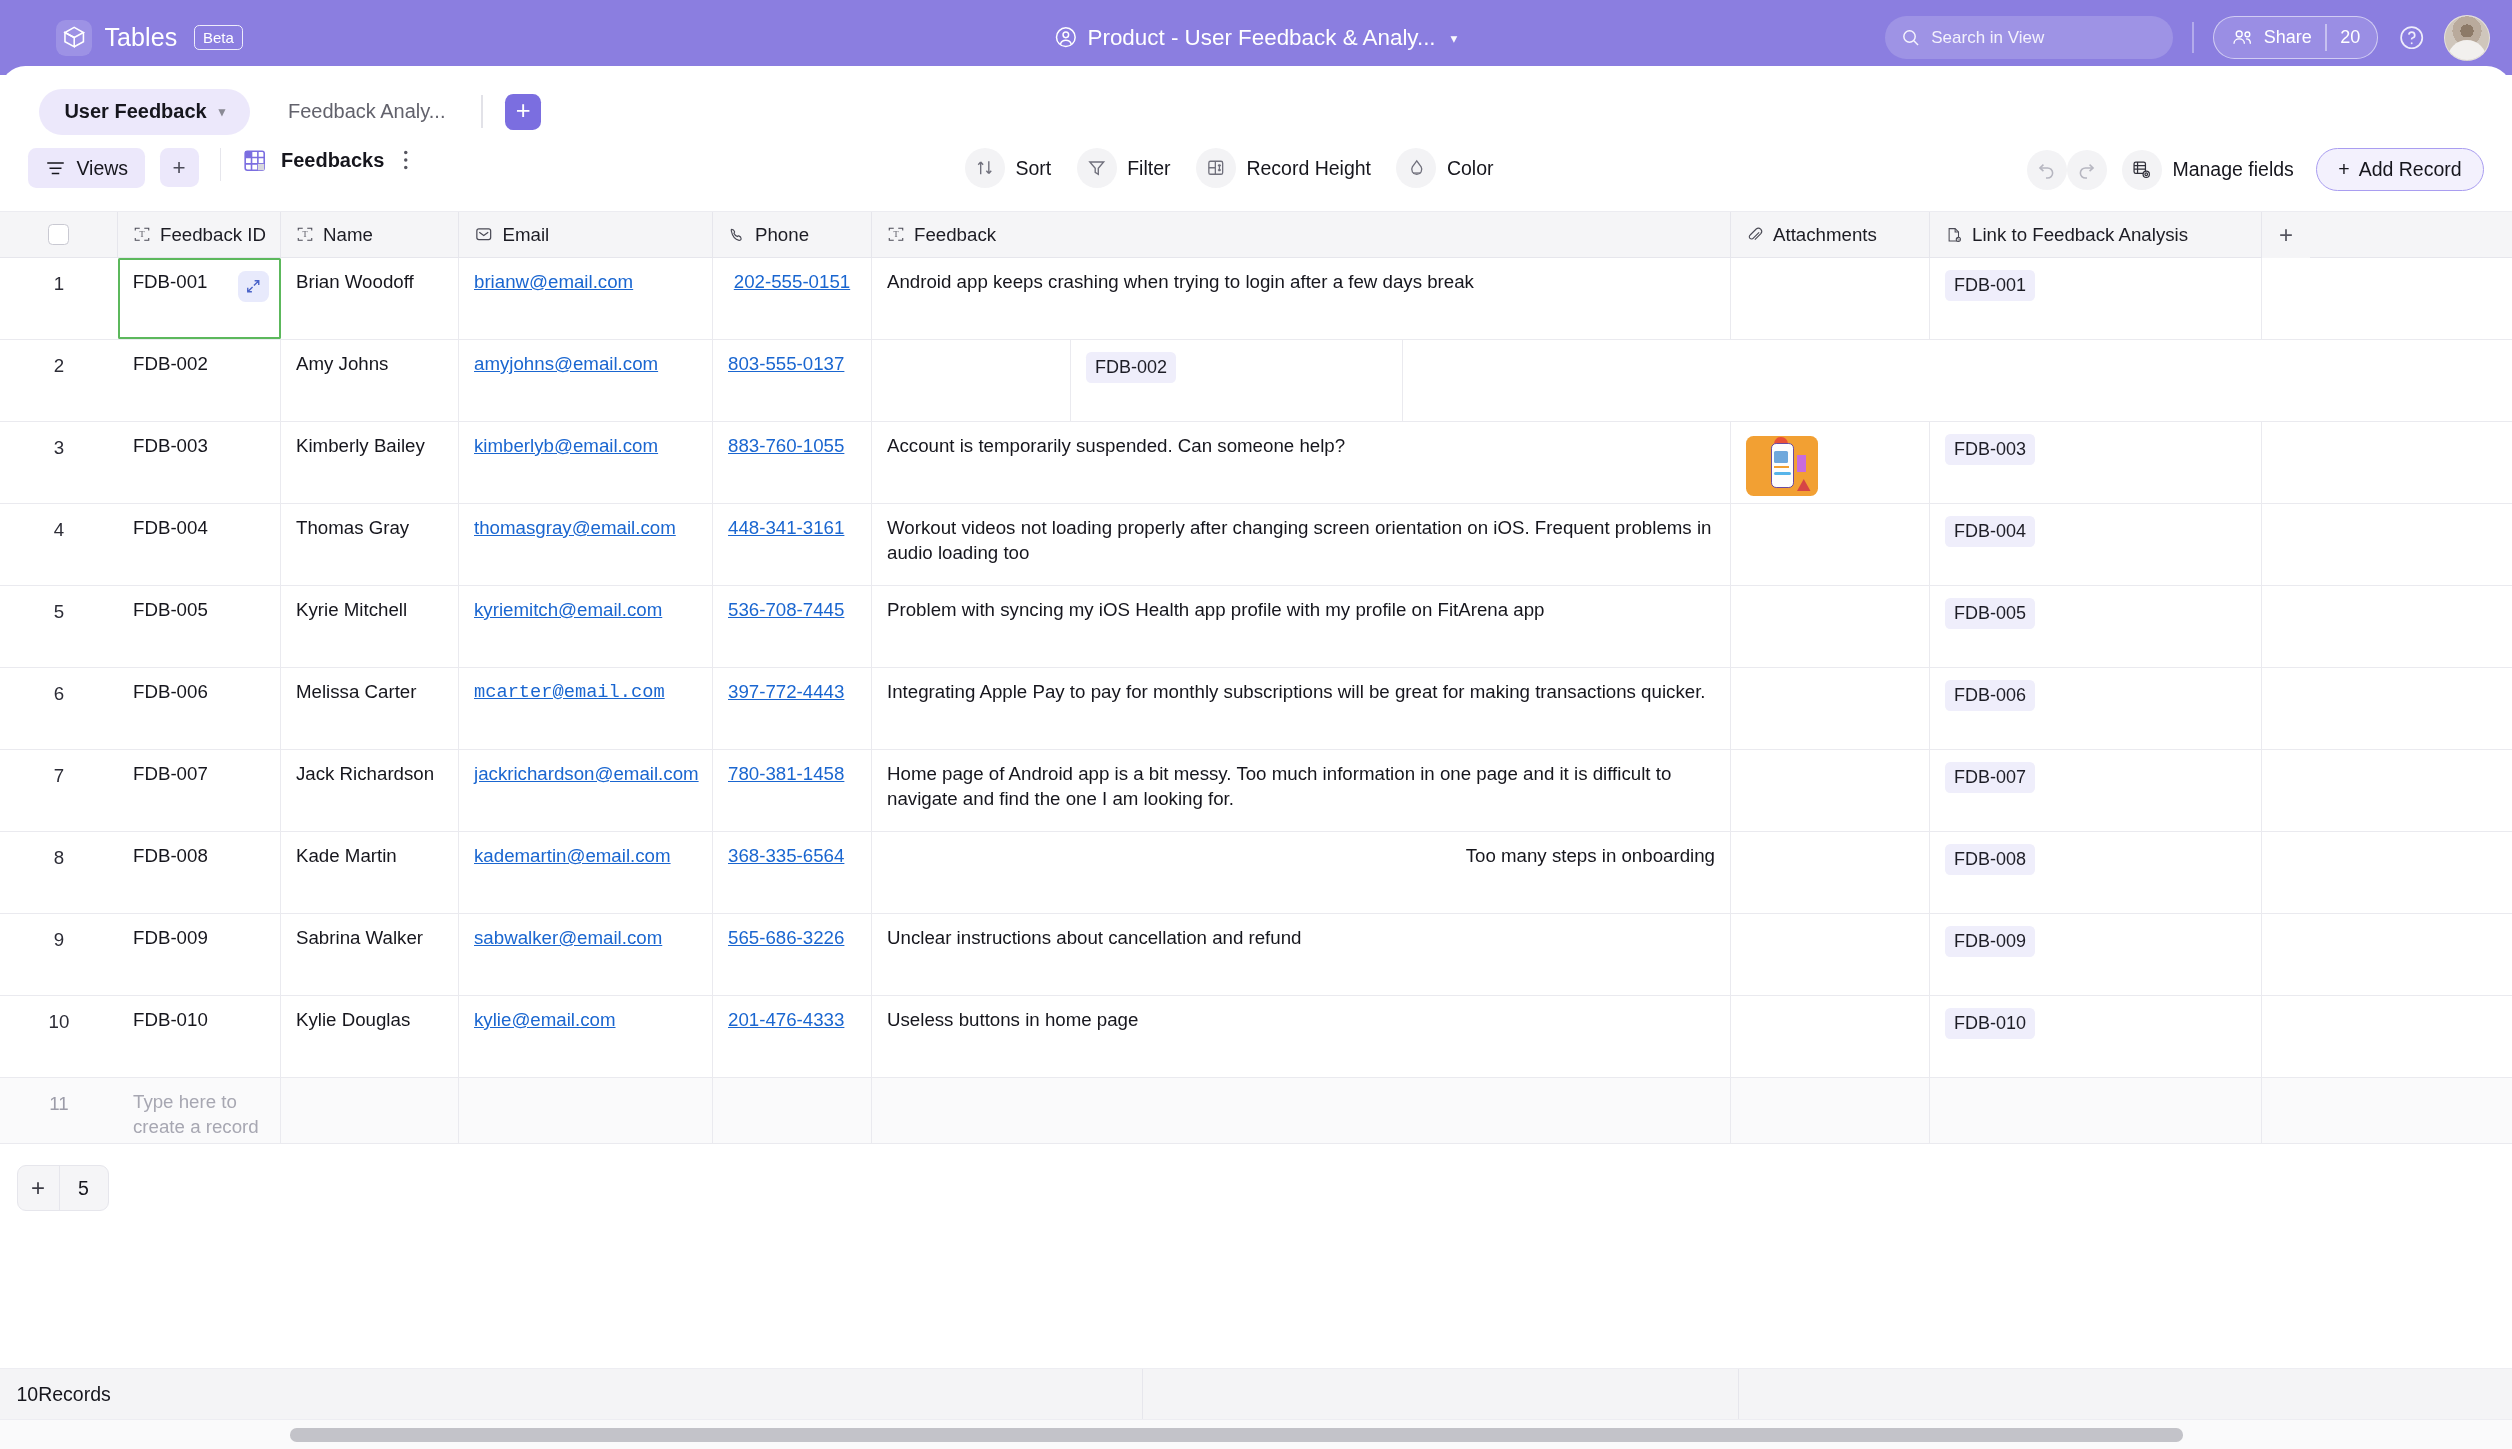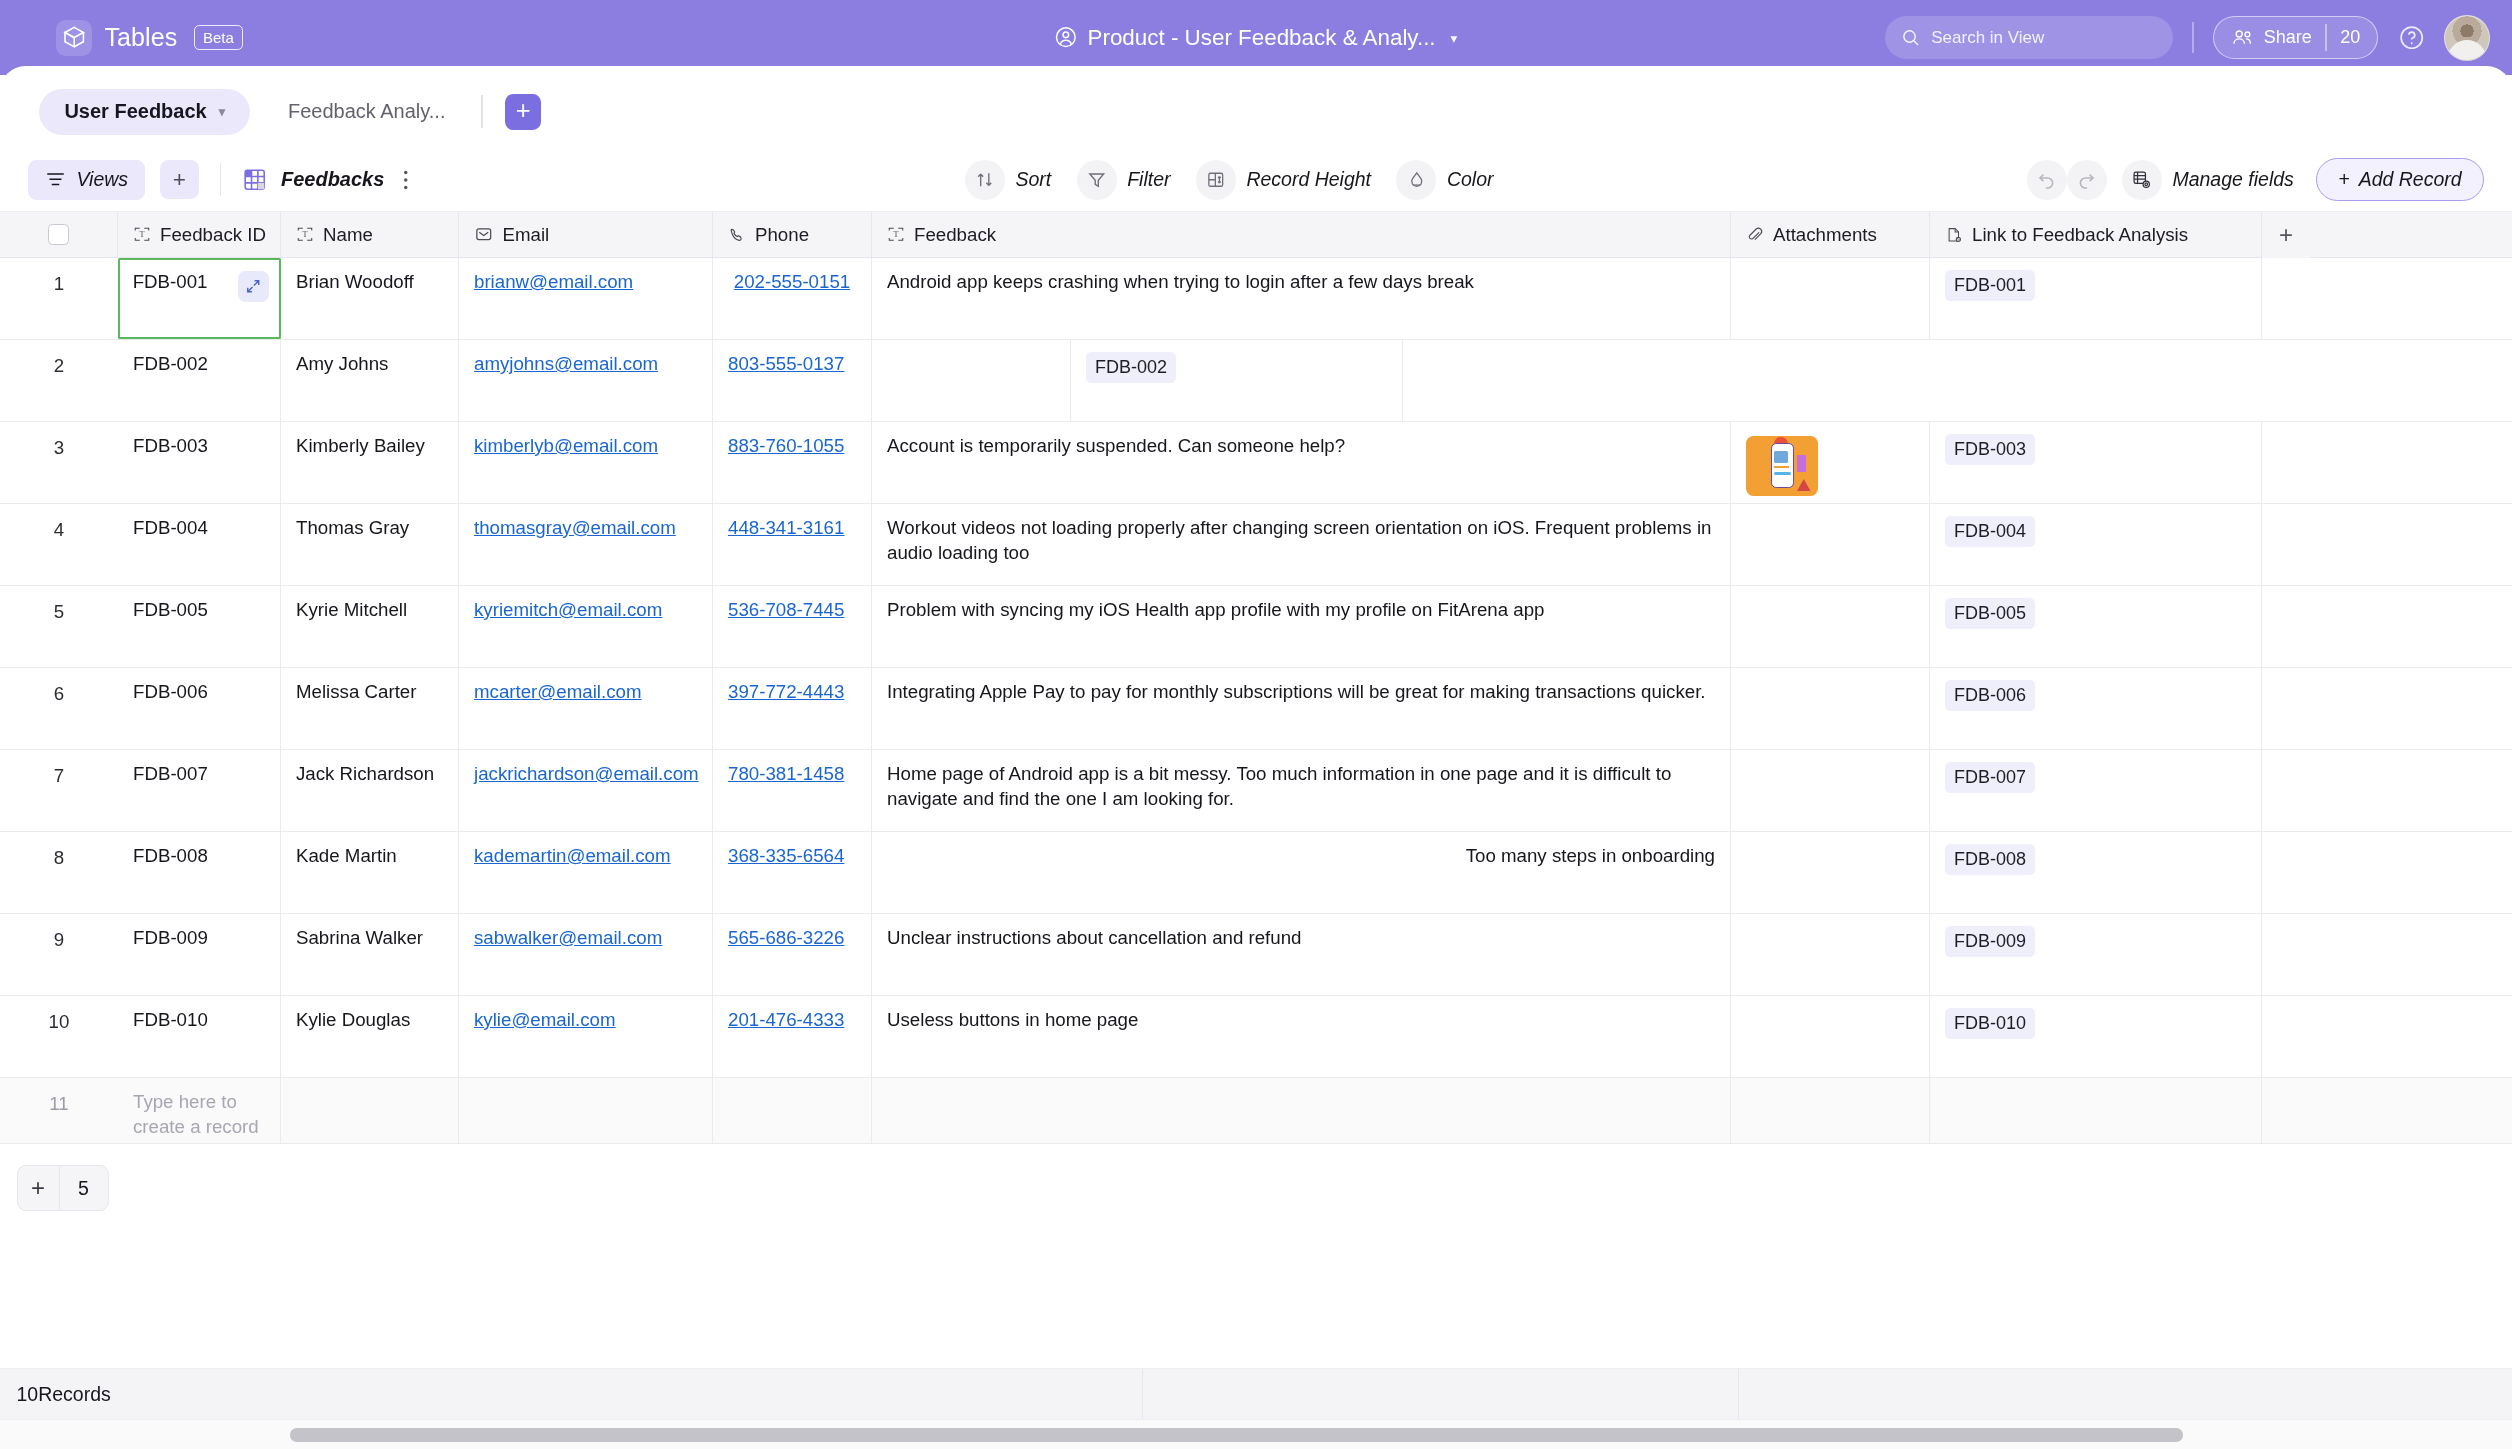--- a/index.html
+++ b/index.html
@@ -97,23 +97,22 @@
   .tabrow-right {
     position: absolute; right: 34px; top: 0; height: 73px;
     display: flex; align-items: center;
   }
   .tr-item { display: flex; align-items: center; gap: 10.5px; font-size: 19.5px; color: #2a2a33; }
   .tr-sep { width: 1.5px; height: 33px; background: #e2e2e8; margin: 0 25.4px; }
 
   
   .toolbar {
     position: absolute; top: 148px; left: 0; width: 2512px; height: 64px;
-    display: flex; align-items: center;
+    display: flex; align-items: flex-start;
     border-bottom: 0.7px solid #ececf1;
-    font-style: italic;
   }
   .views-btn {
     display: flex; align-items: center; gap: 10.5px;
     background: #ece8fb; border-radius: 8.2px;
     height: 40px; padding: 0 16.5px; margin-left: 28.4px;
     font-size: 19.5px; color: #16161d; font-weight: 400;
   }
   .icon-sq-btn {
     width: 39px; height: 39px; border-radius: 8.2px; background: #ece8fb;
     display: flex; align-items: center; justify-content: center;
@@ -538,21 +537,21 @@
     <div class="cell" style="width:159px;"><span class="link">536-708-7445</span></div>
     <div class="cell" style="width:859px;">Problem with syncing my iOS Health app profile with my profile on FitArena app</div>
     <div class="cell" style="width:199px;"></div>
     <div class="cell" style="width:332px;"><span class="chip">FDB-005</span></div>
   </div>
 
   <div class="row" style="height:82px;">
     <div class="cell num" style="width:118px;">6</div>
     <div class="cell" style="width:163px;">FDB-006</div>
     <div class="cell" style="width:178px;">Melissa Carter</div>
-    <div class="cell" style="width:254px;"><span class="link">mcarter@email.com</span></div>
+    <div class="cell" style="width:254px;font-family:Liberation Mono, monospace;"><span class="link">mcarter@email.com</span></div>
     <div class="cell" style="width:159px;"><span class="link">397-772-4443</span></div>
     <div class="cell" style="width:859px;">Integrating Apple Pay to pay for monthly subscriptions will be great for making transactions quicker.</div>
     <div class="cell" style="width:199px;"></div>
     <div class="cell" style="width:332px;"><span class="chip">FDB-006</span></div>
   </div>
 
   <div class="row" style="height:82px;">
     <div class="cell num" style="width:118px;">7</div>
     <div class="cell" style="width:163px;">FDB-007</div>
     <div class="cell" style="width:178px;">Jack Richardson</div>

